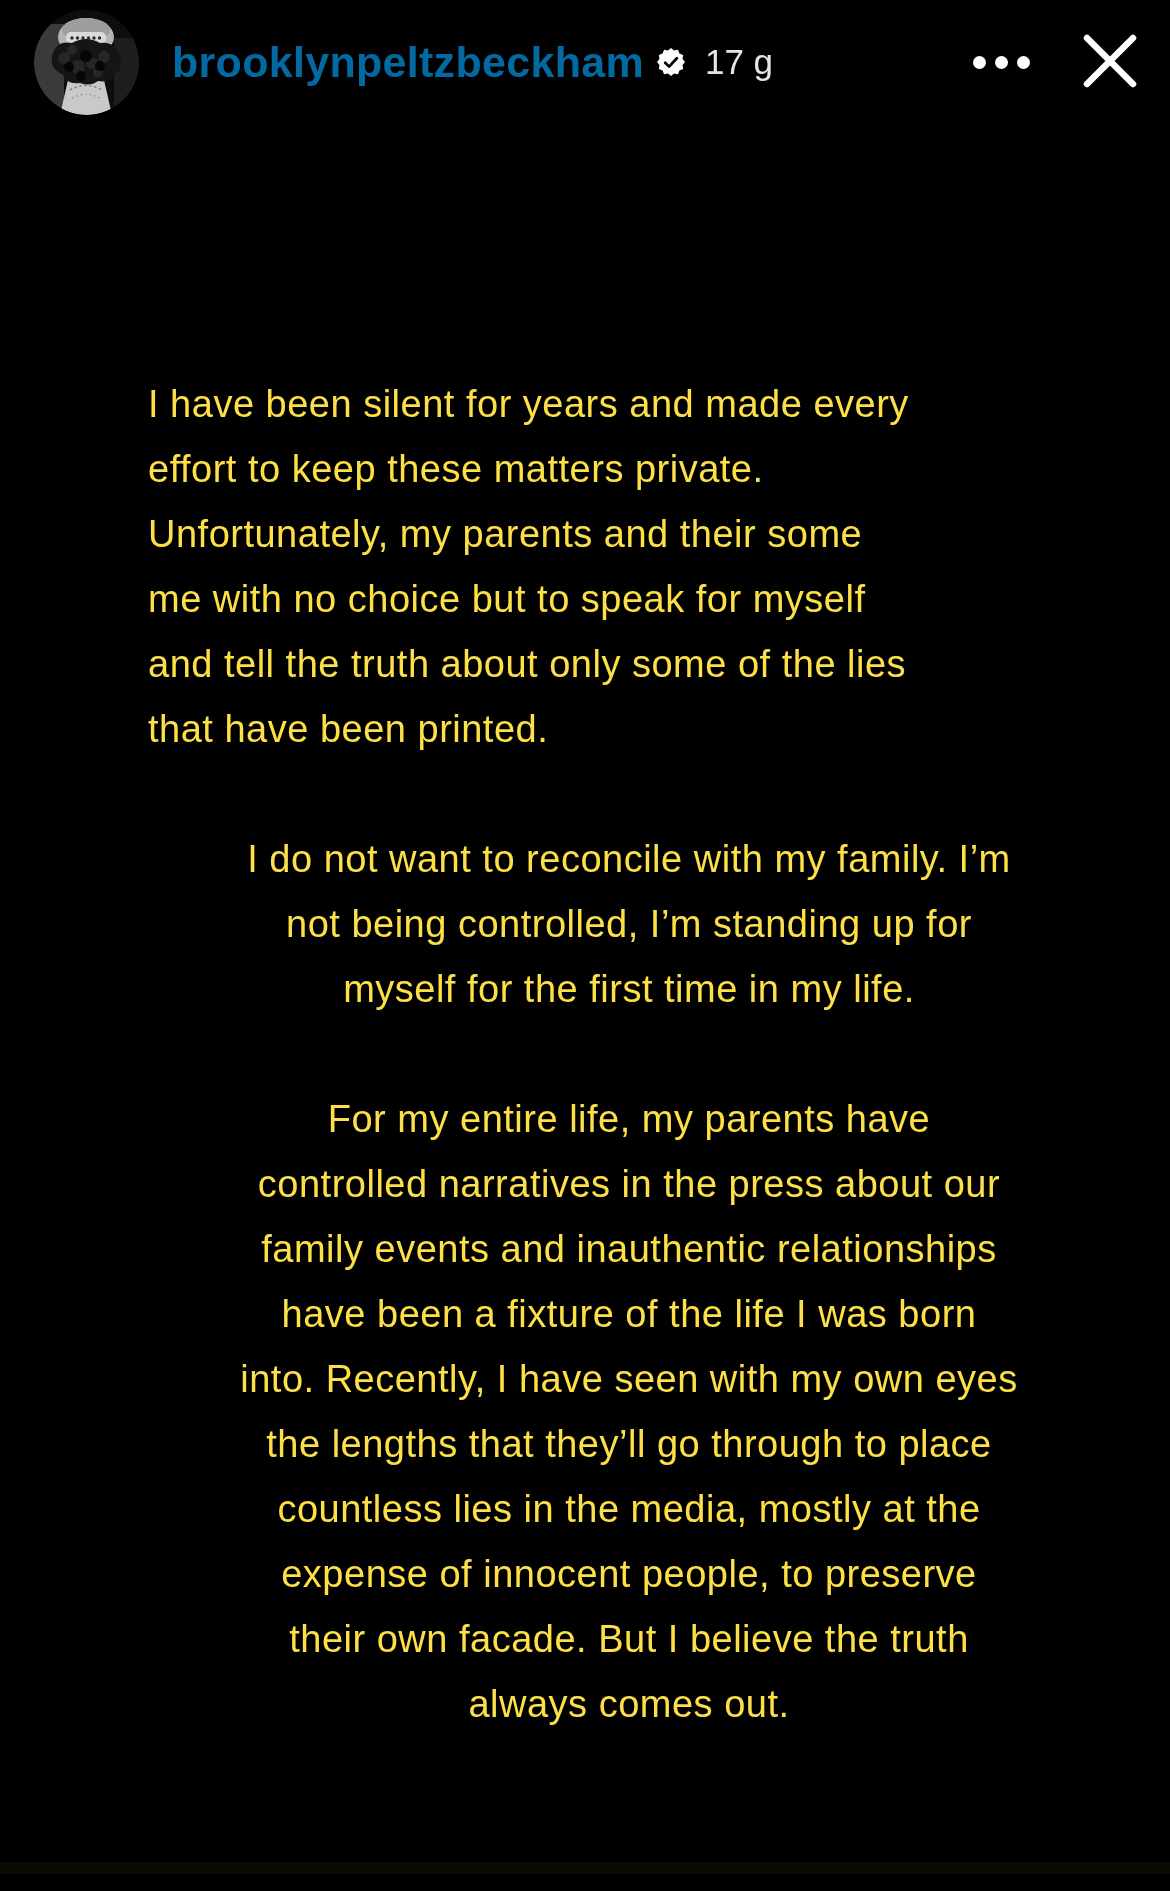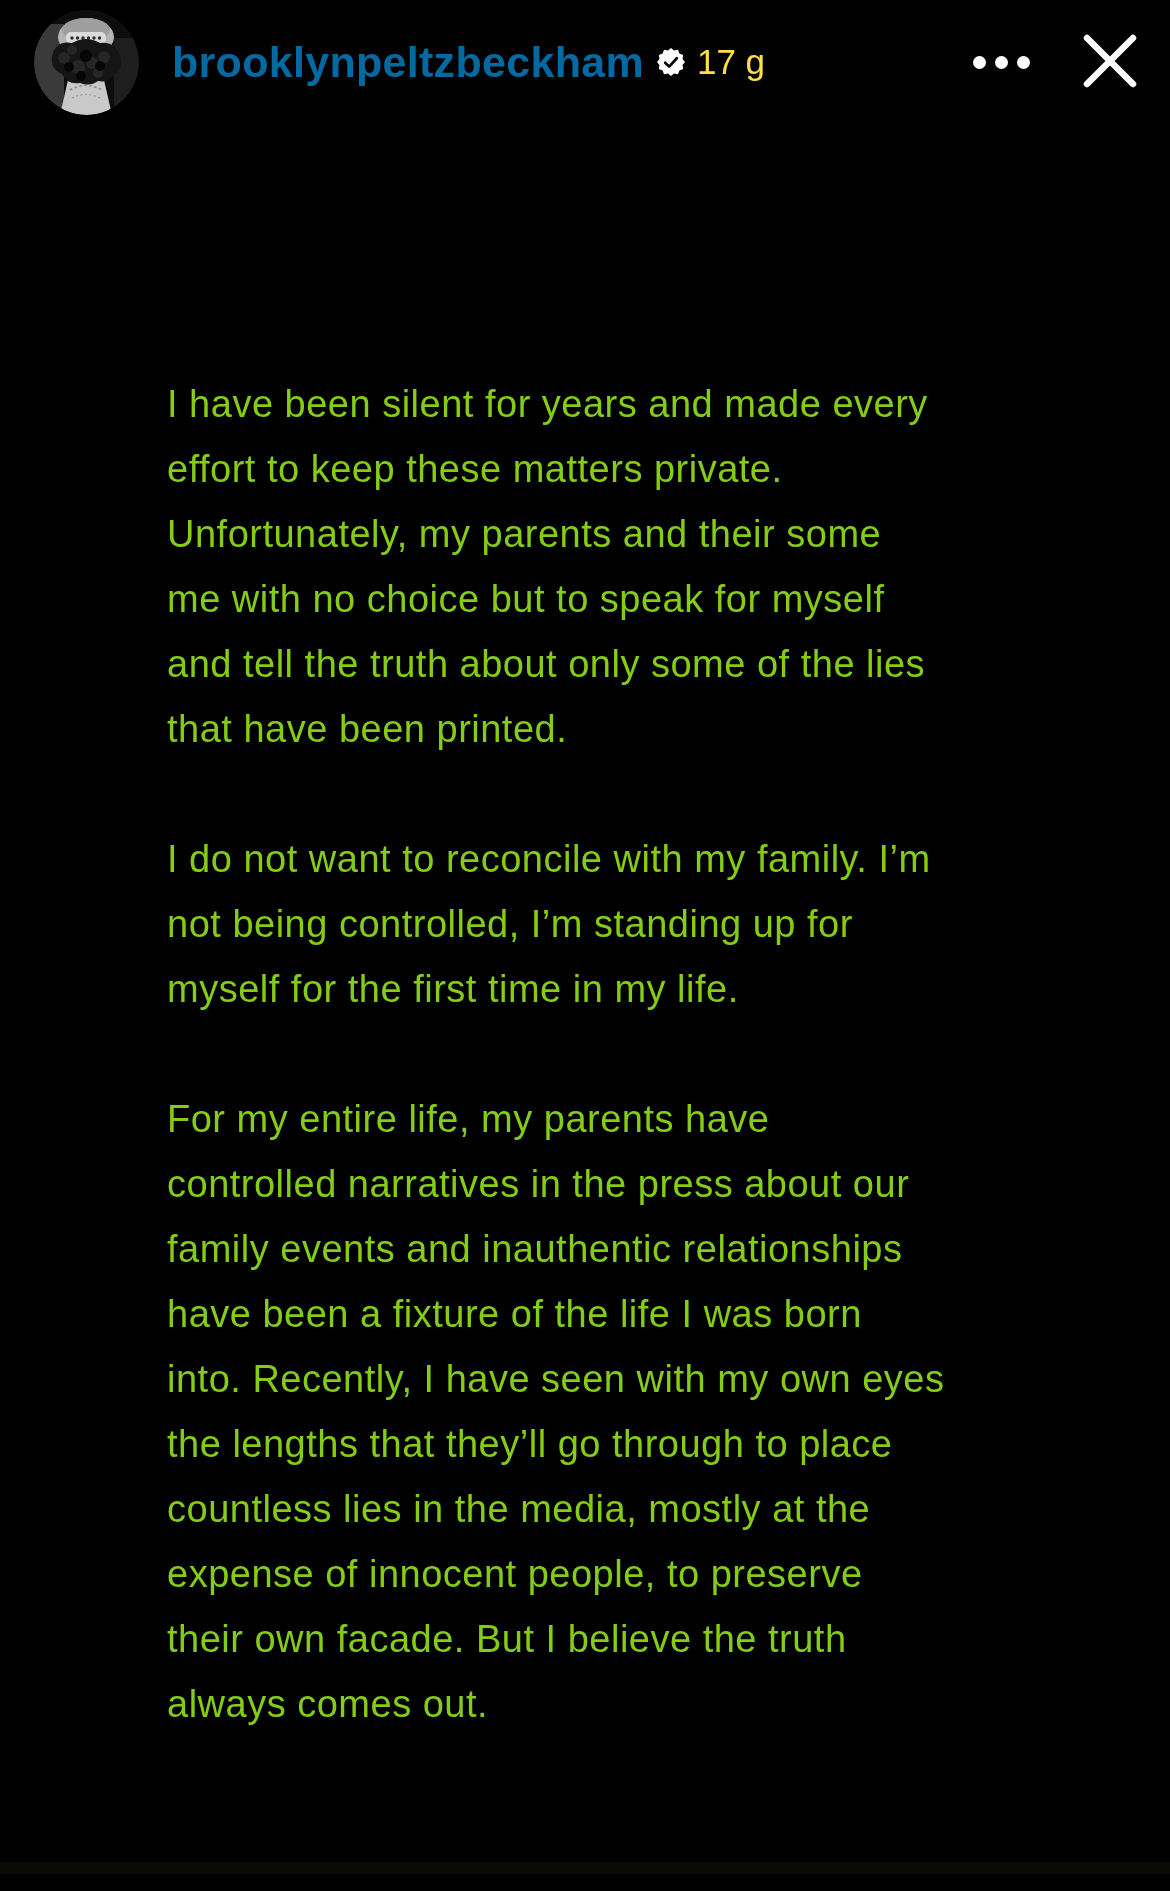--- a/index.html
+++ b/index.html
@@ -22,44 +22,44 @@
     overflow:hidden;flex:none;margin-left:34px;
     background:#111;
   }
   .avatar svg{display:block;width:100%;height:100%;}
   .username{
     color:#0369a1;font-size:43px;font-weight:700;
     margin-left:33px;letter-spacing:0.3px;white-space:nowrap;
   }
   .verified{width:28px;height:28px;margin-left:13px;flex:none;}
   .timestamp{
-    color:#fde047;font-size:35px;font-weight:400;margin-left:12px;white-space:nowrap;
+    color:#e5e5e5;font-size:35px;font-weight:400;margin-left:20px;white-space:nowrap;
   }
   .more-btn{
     margin-left:auto;
     width:48px;height:48px;
     display:flex;align-items:center;justify-content:center;gap:9px;
     background:none;border:none;padding:0;cursor:pointer;
   }
   .more-btn .dot{width:13px;height:13px;border-radius:50%;background:#fff;flex:none;}
   .close-btn{
     margin-left:53px;margin-right:28px;
     width:64px;height:64px;
     background:none;border:none;padding:0;cursor:pointer;
     display:flex;align-items:center;justify-content:center;
   }
   
   .story-text{
-    position:absolute;left:167px;top:372px;right:60px;
-    color:#84cc16;
+    position:absolute;left:148px;top:372px;right:60px;
+    color:#fde047;
     font-size:38px;line-height:65px;letter-spacing:0.5px;
     font-weight:400;
   }
   .paragraph{margin:0;}
-  .paragraph + .paragraph{margin-top:65px;}
+  .paragraph + .paragraph{margin-top:65px;text-align:center;}
   .line{white-space:nowrap;}
   
   .bottom-band{
     position:absolute;left:0;top:1862px;width:100%;height:12px;
     background:#0b0b05;
   }
 </style>
 </head>
 <body>
 

